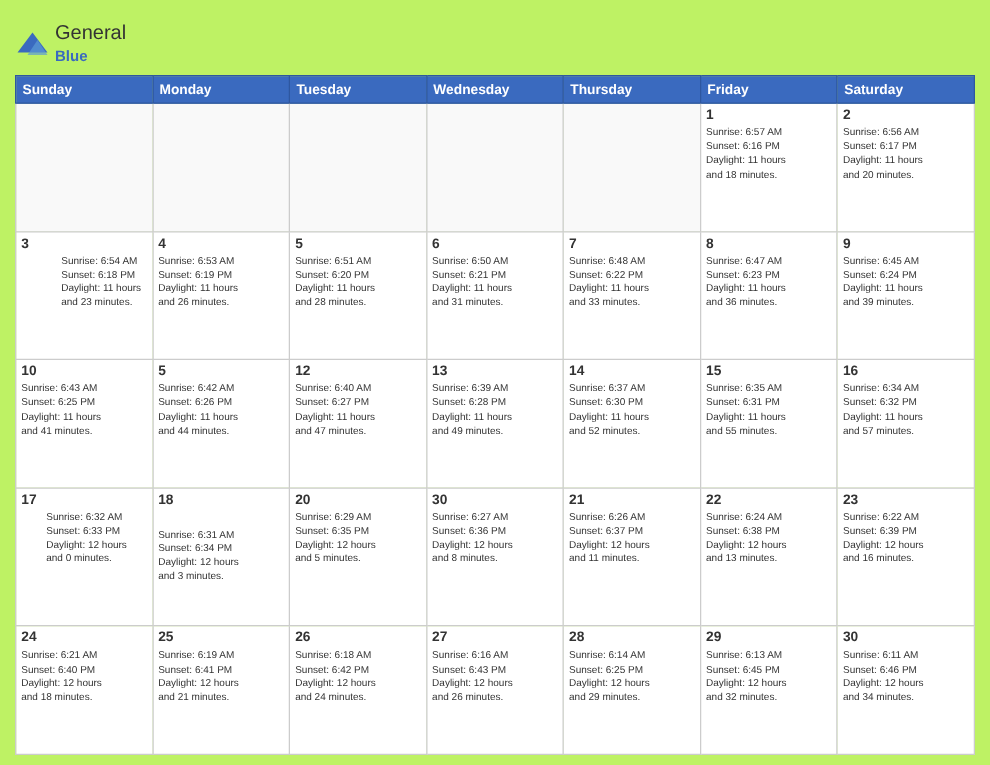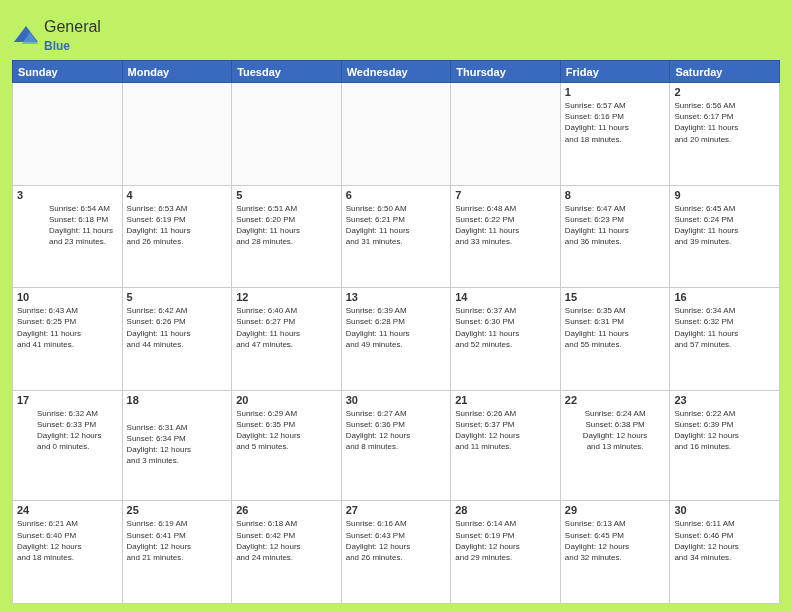--- a/index.html
+++ b/index.html
@@ -280,21 +280,21 @@
           </td>
           <td>
             <span class="day-num">21</span>
             <div class="day-info" style="white-space: pre-line;">Sunrise: 6:26 AM
 Sunset: 6:37 PM
 Daylight: 12 hours
 and 11 minutes.</div>
           </td>
           <td>
             <span class="day-num">22</span>
-            <div class="day-info" style="white-space: pre-line; text-align: center;">Sunrise: 6:24 AM
+            <div class="day-info" style="white-space: pre-line;">Sunrise: 6:24 AM
 Sunset: 6:38 PM
 Daylight: 12 hours
 and 13 minutes.</div>
           </td>
           <td>
             <span class="day-num">23</span>
             <div class="day-info" style="white-space: pre-line;">Sunrise: 6:22 AM
 Sunset: 6:39 PM
 Daylight: 12 hours
 and 16 minutes.</div>
@@ -325,21 +325,21 @@
           <td>
             <span class="day-num">27</span>
             <div class="day-info" style="white-space: pre-line;">Sunrise: 6:16 AM
 Sunset: 6:43 PM
 Daylight: 12 hours
 and 26 minutes.</div>
           </td>
           <td>
             <span class="day-num">28</span>
             <div class="day-info" style="white-space: pre-line;">Sunrise: 6:14 AM
-Sunset: 6:19 PM
+Sunset: 6:25 PM
 Daylight: 12 hours
 and 29 minutes.</div>
           </td>
           <td>
             <span class="day-num">29</span>
             <div class="day-info" style="white-space: pre-line;">Sunrise: 6:13 AM
 Sunset: 6:45 PM
 Daylight: 12 hours
 and 32 minutes.</div>
           </td>

